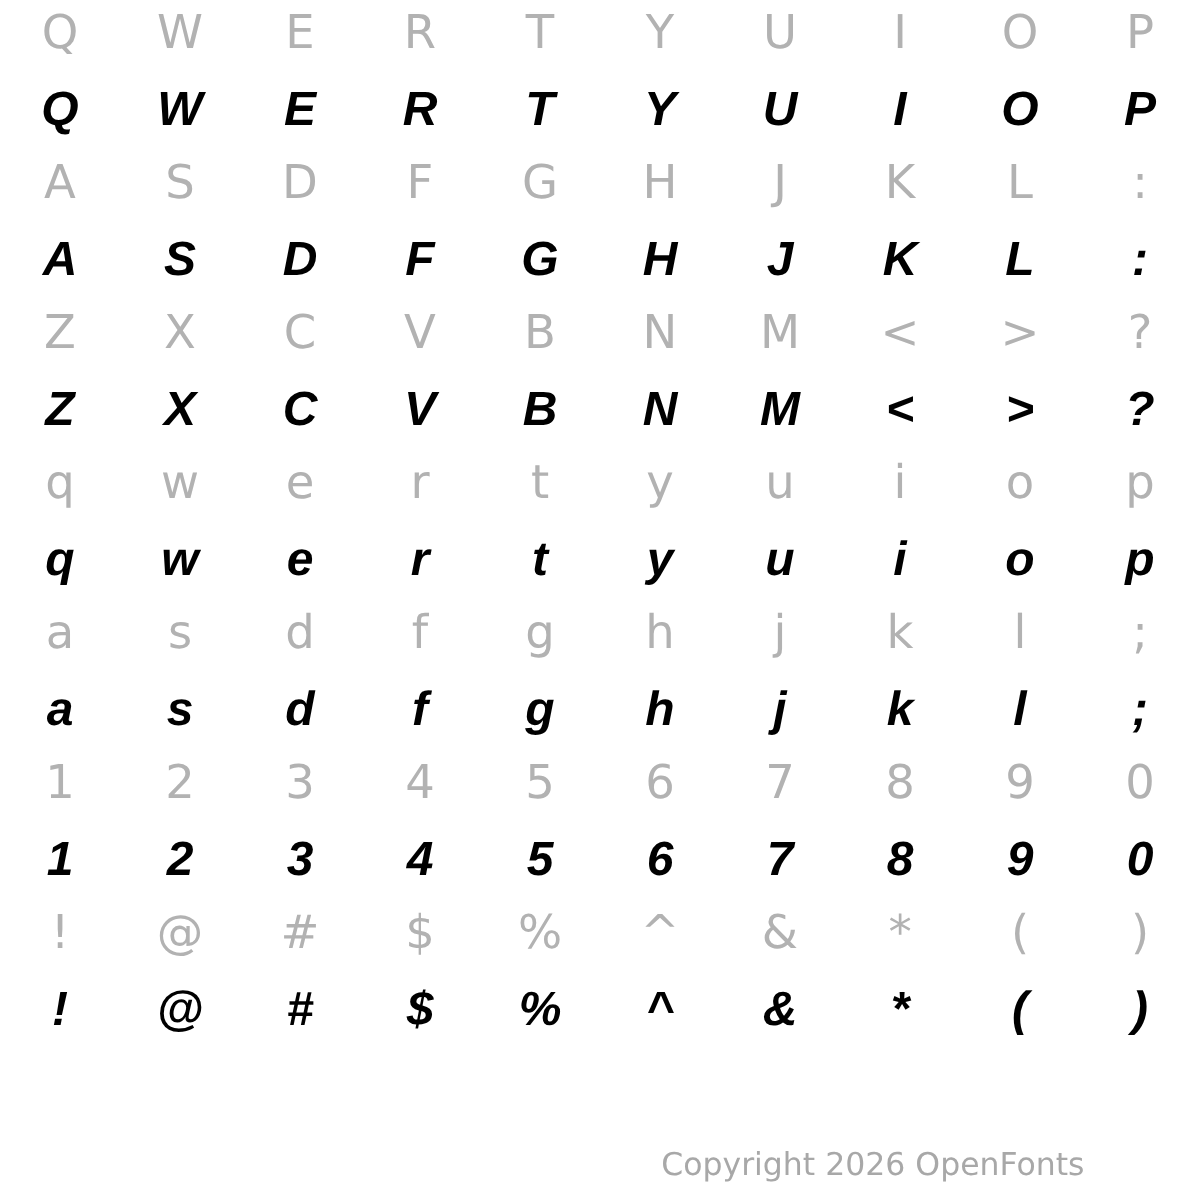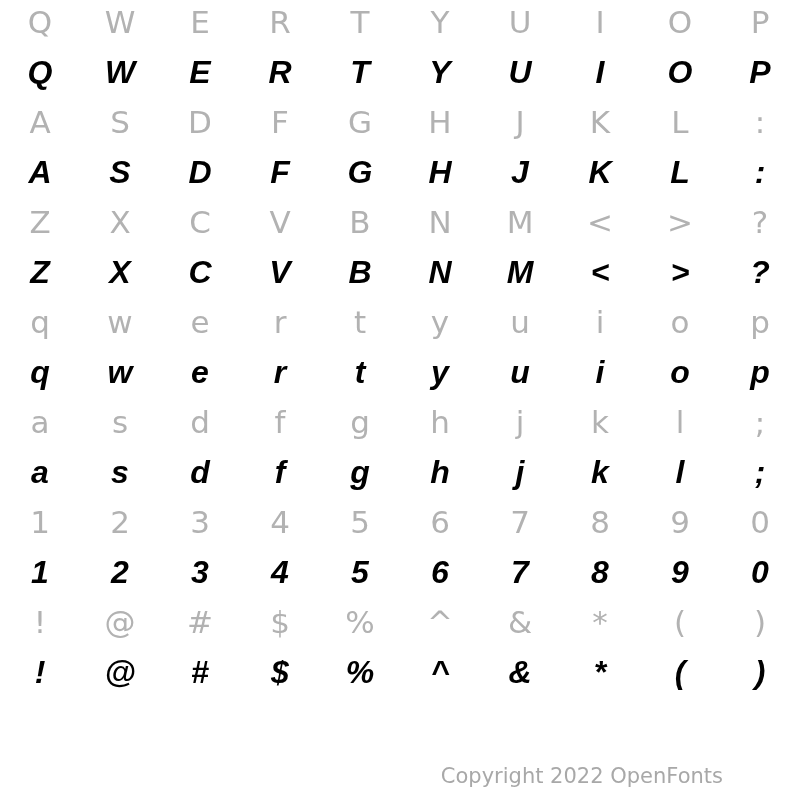--- a/index.html
+++ b/index.html
@@ -221,14 +221,14 @@
         <span class="glyph-cell">#</span>
         <span class="glyph-cell">$</span>
         <span class="glyph-cell">%</span>
         <span class="glyph-cell">^</span>
         <span class="glyph-cell">&amp;</span>
         <span class="glyph-cell">*</span>
         <span class="glyph-cell">(</span>
         <span class="glyph-cell">)</span>
       </div>
     </div>
-  <div id="watermark">Copyright 2022 OpenFonts</div>
+  <div id="watermark">Copyright 2026 OpenFonts</div>
 </div>
 
 </body></html>

